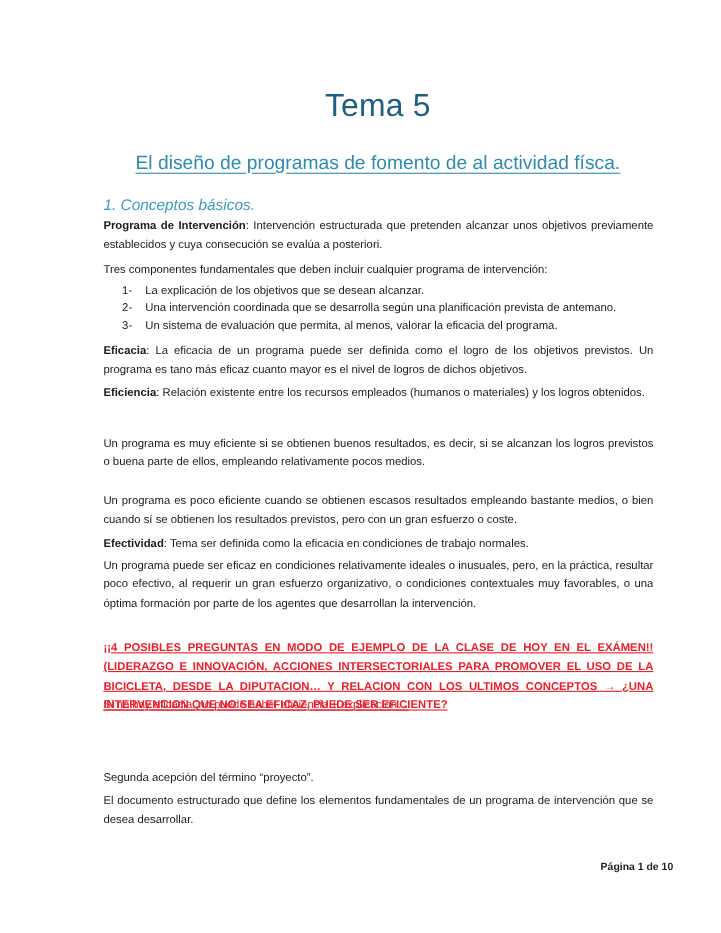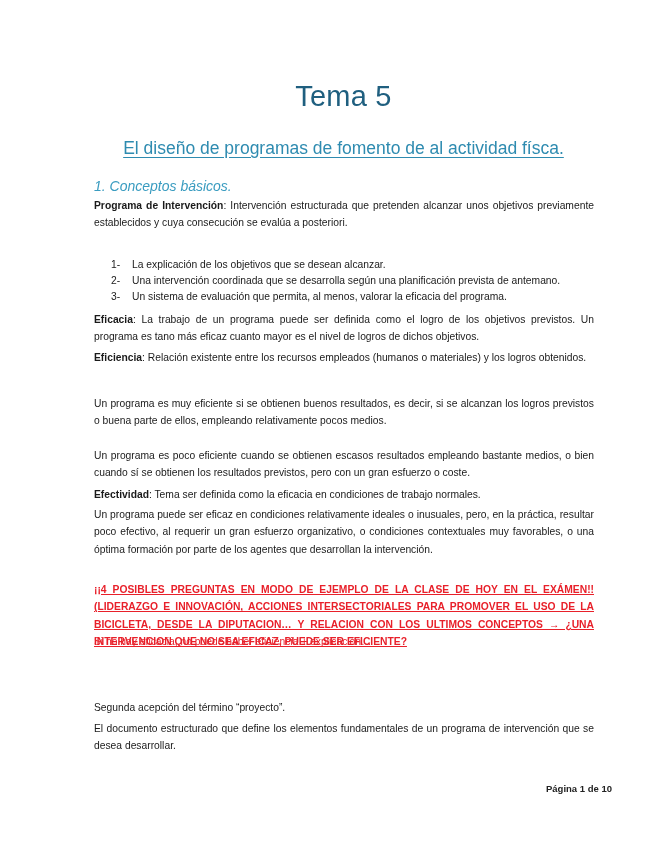--- a/index.html
+++ b/index.html
@@ -27,38 +27,39 @@
 <div class="page">
   <div class="title">Tema 5</div>
   <div class="subtitle">El diseño de programas de fomento de al actividad físca.</div>
 
   <div class="h1" style="top:178px;text-align:right;">1. Conceptos básicos.</div>
 
   <div class="p" style="top:197px;">
     <b>Programa de Intervención</b><span>: Intervención estructurada que pretenden alcanzar unos objetivos previamente establecidos y cuya consecución se evalúa a posteriori.</span>
   </div>
 
+  <div class="p" style="top:237px;">Tres componentes fundamentales que deben incluir cualquier programa de intervención:</div>
 
   <ul class="list" style="top:257px;">
     <li>
         <span class="num">1-</span>
         <span>La explicación de los objetivos que se desean alcanzar.</span>
       </li>
     <li>
         <span class="num">2-</span>
         <span>Una intervención coordinada que se desarrolla según una planificación prevista de antemano.</span>
       </li>
     <li>
         <span class="num">3-</span>
         <span>Un sistema de evaluación que permita, al menos, valorar la eficacia del programa.</span>
       </li>
   </ul>
 
   <div class="p" style="top:311px;">
-    <b>Eficacia</b><span>: La trabajo de un programa puede ser definida como el logro de los objetivos previstos. Un programa es tano más eficaz cuanto mayor es el nivel de logros de dichos objetivos.</span>
+    <b>Eficacia</b><span>: La eficacia de un programa puede ser definida como el logro de los objetivos previstos. Un programa es tano más eficaz cuanto mayor es el nivel de logros de dichos objetivos.</span>
   </div>
 
   <div class="p" style="top:349px;">
     <b>Eficiencia</b><span>: Relación existente entre los recursos empleados (humanos o materiales) y los logros obtenidos.</span>
   </div>
 
   <div class="p" style="top:447px;">Un programa es poco eficiente cuando se obtienen escasos resultados empleando bastante medios, o bien cuando sí se obtienen los resultados previstos, pero con un gran esfuerzo o coste.</div>
 
   <div class="p" style="top:395px;">Un programa es muy eficiente si se obtienen buenos resultados, es decir, si se alcanzan los logros previstos o buena parte de ellos, empleando relativamente pocos medios.</div>
 

